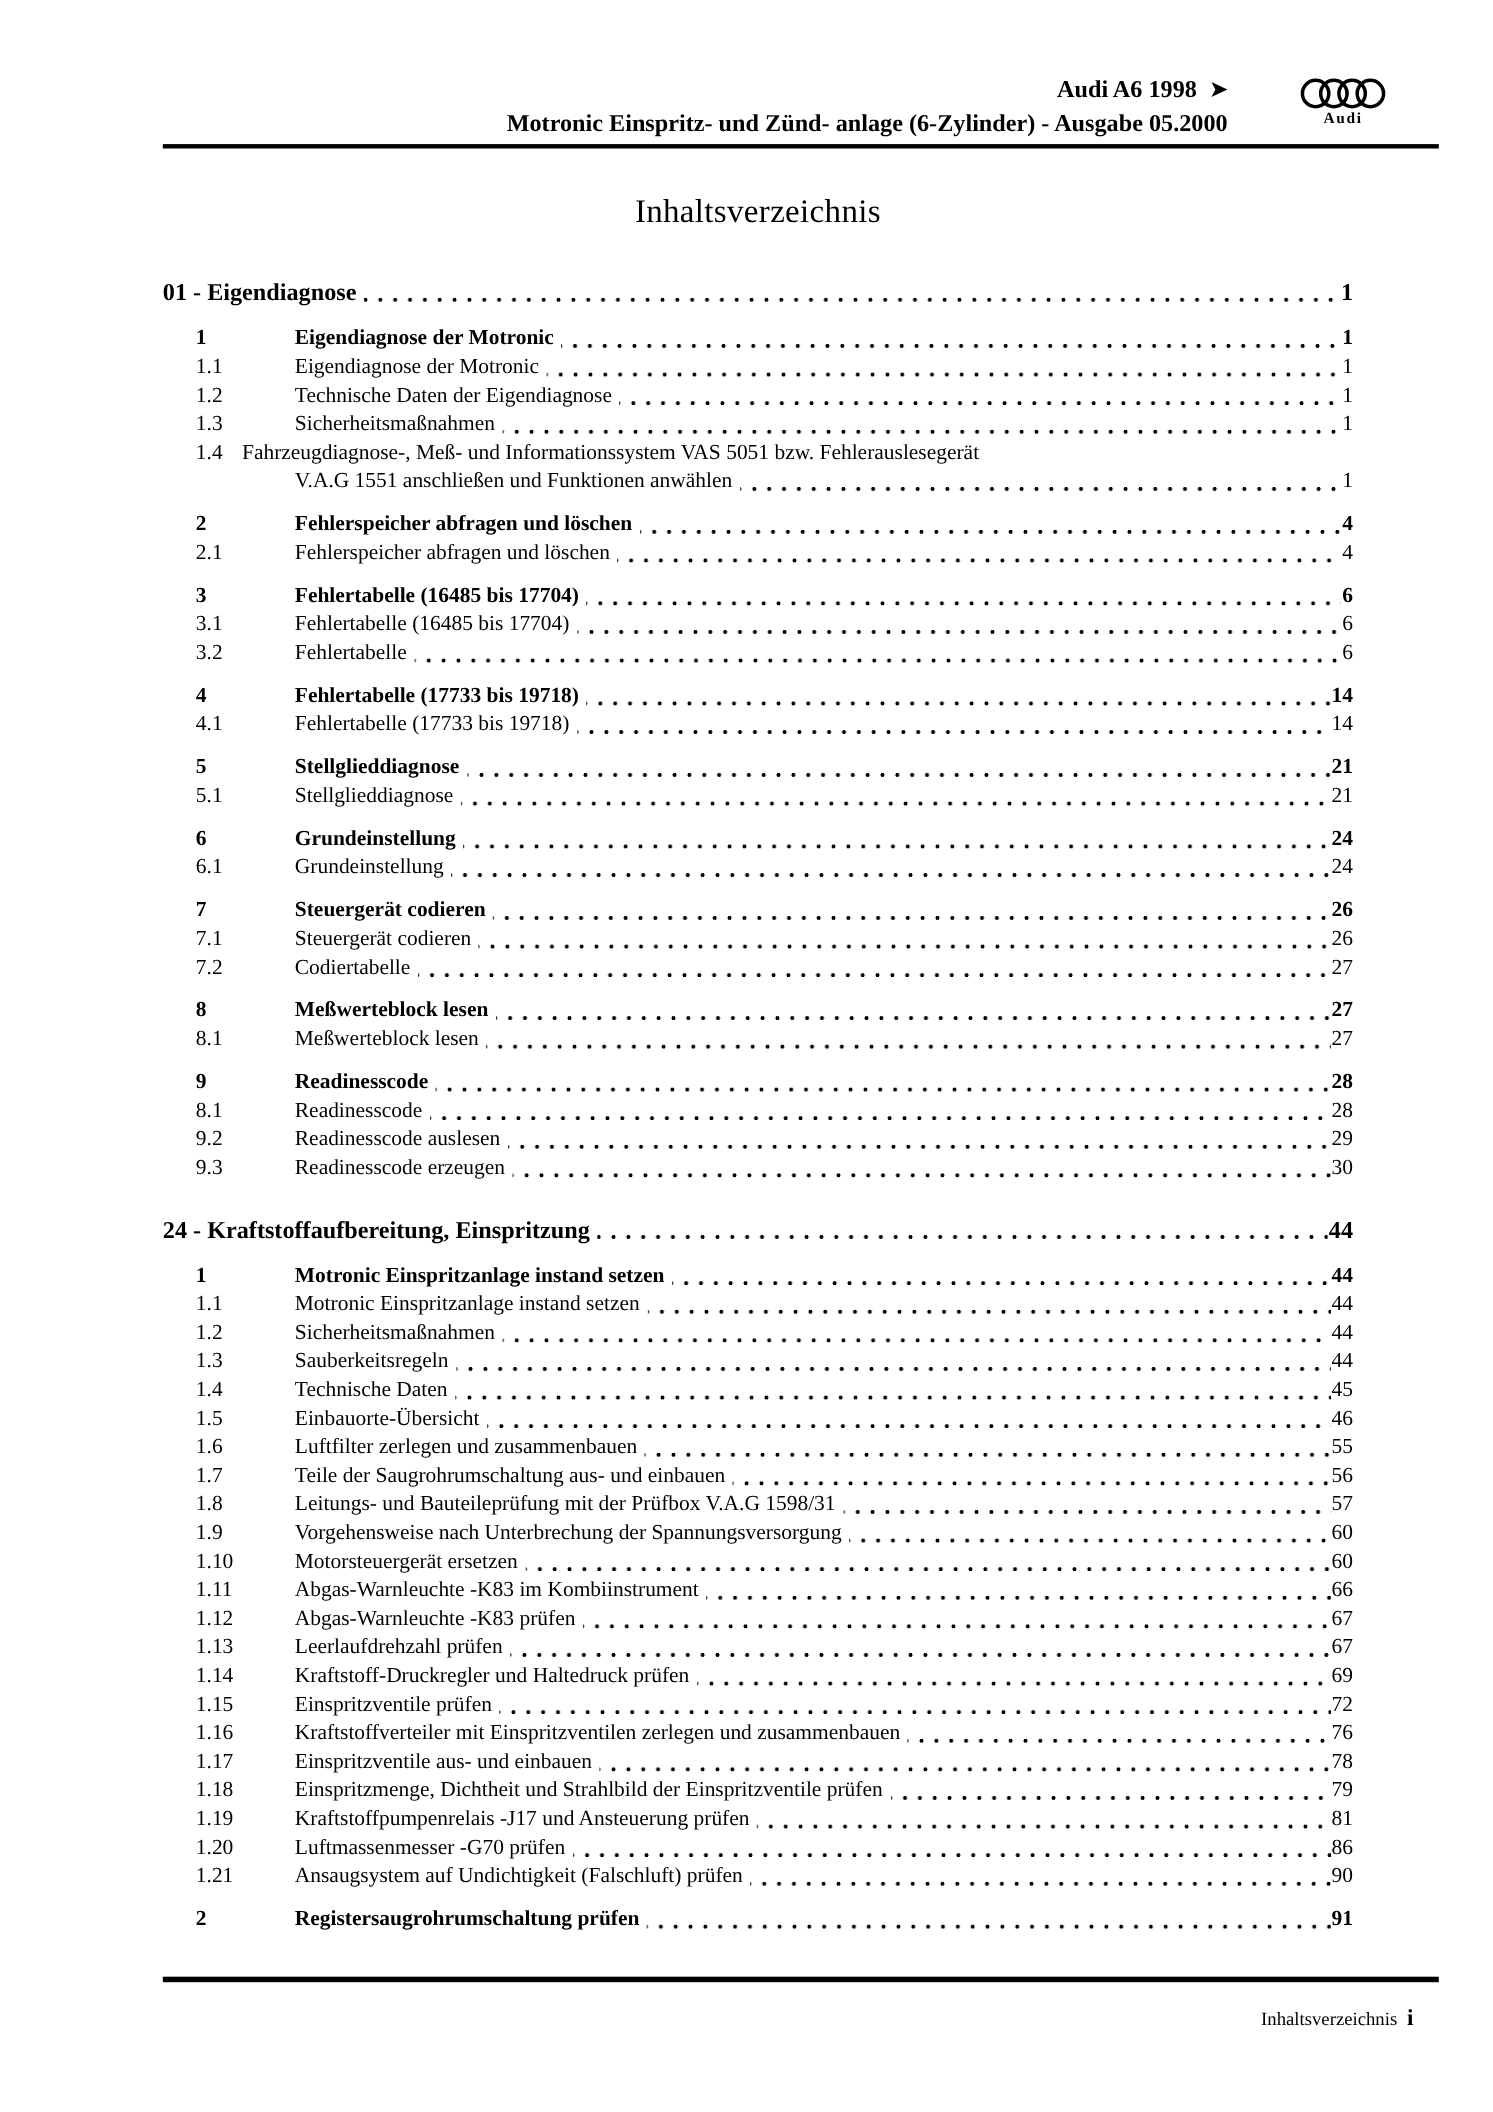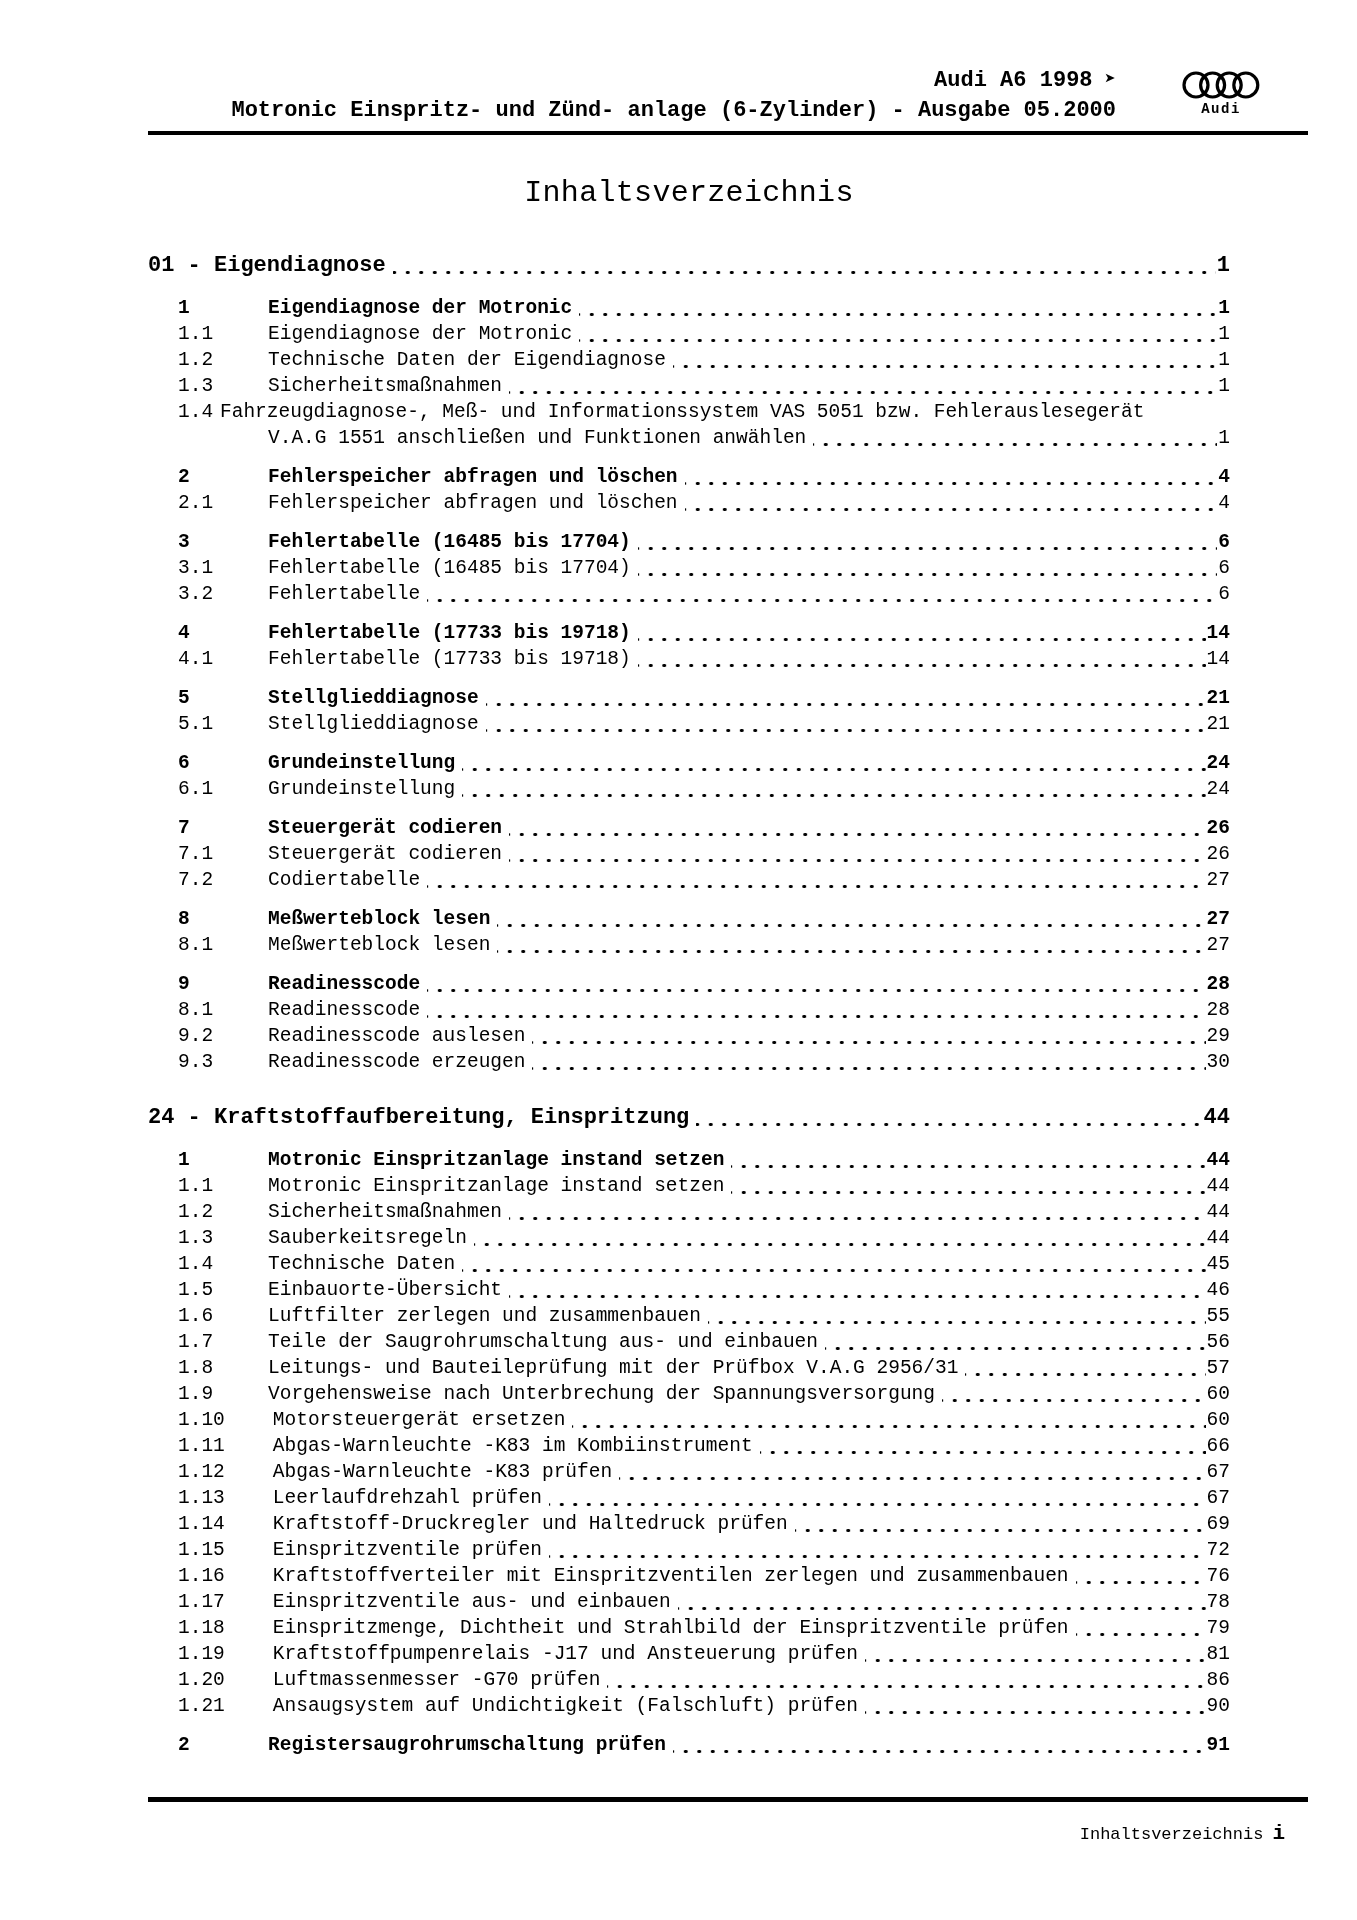--- a/index.html
+++ b/index.html
@@ -1,21 +1,21 @@
 <!DOCTYPE html>
 <html><head>
 <meta charset="utf-8">
 <style>
   html,body { margin:0; padding:0; background:#ffffff; }
   .page {
     position:relative;
     width:1308px; height:1920px;
     background:#ffffff;
     color:#000;
-    font-family:Liberation Mono, monospace;
+    font-family:Liberation Serif, serif;
     overflow:hidden;
   }
 
   
   .header-text {
     position:absolute; top:66px; right:192px;
     text-align:right; font-weight:bold;
     font-size:22px; line-height:29px;
     white-space:nowrap;
   }
@@ -511,21 +511,21 @@
         <span class="epage">56</span>
       </div>
     </span>
   </div>
 
   <div class="entry">
     <span class="num">1.8</span>
     <span class="body">
 
       <div class="line2">
-        <span class="etitle">Leitungs- und Bauteileprüfung mit der Prüfbox V.A.G 2956/31</span>
+        <span class="etitle">Leitungs- und Bauteileprüfung mit der Prüfbox V.A.G 1598/31</span>
         <span class="leader"></span>
         <span class="epage">57</span>
       </div>
     </span>
   </div>
 
   <div class="entry">
     <span class="num">1.9</span>
     <span class="body">
 

